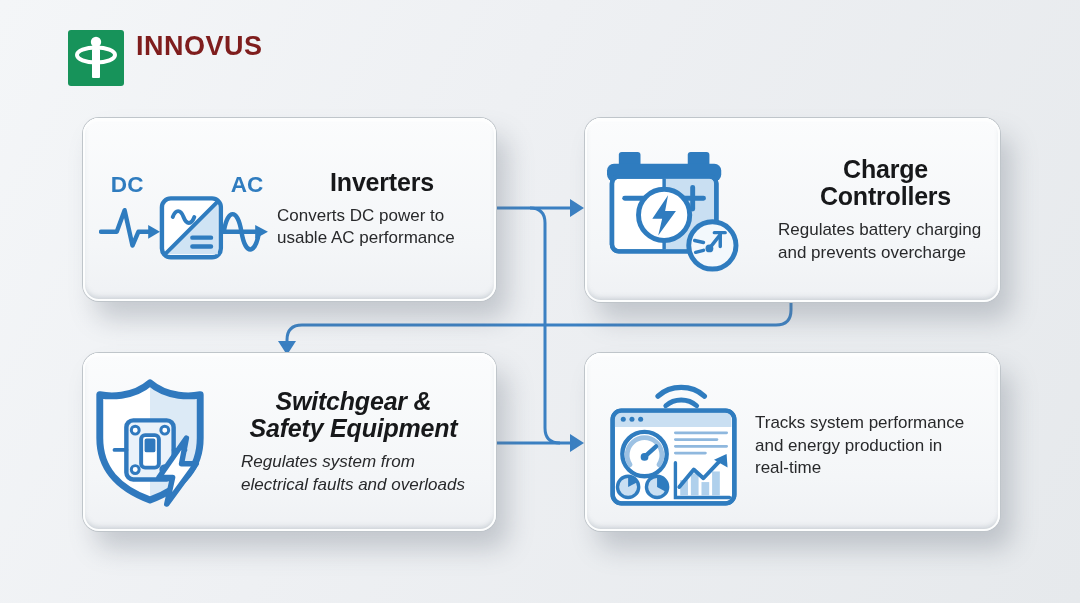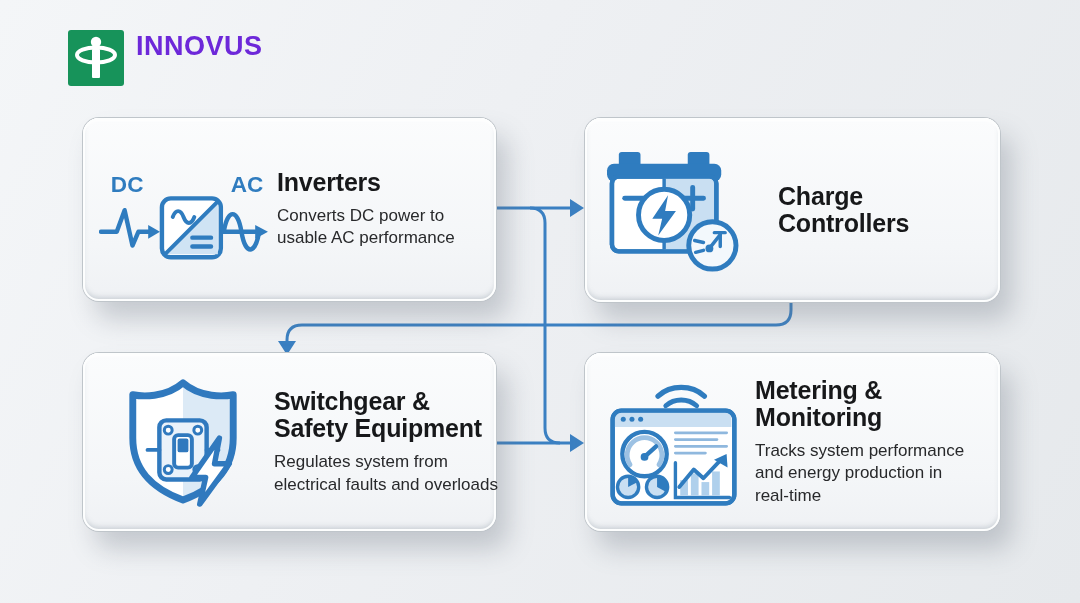--- a/index.html
+++ b/index.html
@@ -7,53 +7,53 @@
   body{
     font-family:"Liberation Sans", sans-serif;
     background:linear-gradient(118deg,#f4f6f8 0%,#eef0f3 40%,#e6e9ec 100%);
     position:relative; overflow:hidden;
   }
   .stage{ position:absolute; inset:0; }
 
   
   .brand{ position:absolute; left:68px; top:30px; display:flex; align-items:flex-start; gap:12px; }
   .logo-mark svg{ display:block; }
-  .brand-text{ color:#6d28d9; font-weight:bold; font-size:27px; line-height:0.98; letter-spacing:0.5px; padding-top:3px; }
+  .brand-text{ color:#7f1d1d; font-weight:bold; font-size:27px; line-height:0.98; letter-spacing:0.5px; padding-top:3px; }
 
   
   .card{
     position:absolute;
     border-radius:16px;
     background:linear-gradient(180deg,#fbfcfd 0%,#f4f6f8 70%,#eff1f4 100%);
     box-shadow:
       0 0 0 1px #bfc5ca,
       inset 0 0 0 2px #fdfefe,
       inset 0 3px 3px rgba(255,255,255,.95),
       inset 0 -4px 5px rgba(160,170,180,.45),
       12px 18px 26px rgba(105,115,128,.32);
     display:flex; align-items:center;
   }
   .card-inverters { left:83px;  top:118px; width:413px; height:183px; padding-left:16px; }
   .card-charge    { left:585px; top:118px; width:415px; height:184px; padding-left:18px;gap:20px; }
-  .card-switchgear{ left:83px;  top:353px; width:413px; height:178px; padding-left:36px; }
+  .card-switchgear{ left:83px;  top:353px; width:413px; height:178px; padding-left:3px;font-style:italic; }
   .card-metering  { left:585px; top:353px; width:415px; height:178px; padding-left:18px; }
 
   .icon-box{ flex:0 0 auto; display:flex; align-items:center; }
   .card-inverters  .icon-box{ width:178px;margin-top:18px; }
   .card-charge     .icon-box{ width:155px; }
   .card-switchgear .icon-box{ width:155px; }
   .card-metering   .icon-box{ width:152px; }
 
   .card-text{ flex:0 0 auto; }
   .card-inverters  .card-text{ width:210px; }
   .card-charge     .card-text{ width:215px; }
   .card-switchgear .card-text{ width:225px; }
   .card-metering   .card-text{ width:220px; }
 
-  .card-title{ font-size:25px; font-weight:bold; color:#17181a; line-height:1.1; letter-spacing:-0.2px; }
+  .card-title{ font-size:25px; font-weight:bold; color:#17181a; line-height:1.1; letter-spacing:-0.2px;text-align:center; }
   .card-desc { font-size:17px; color:#28292b; line-height:1.33; margin-top:8px; }
 
   
   .connectors{ position:absolute; inset:0; pointer-events:none; }
   .connectors path, .connectors line{ stroke:#3b80c2; stroke-width:3; fill:none; }
   .connectors polygon{ fill:#3b80c2; stroke:none; }
 
   
   .ic{ display:block; }
 </style>
@@ -137,20 +137,21 @@
         <polygon points="66,50 50,74 60,74 56,91 74,66 63,66" fill="#2F7CBF"></polygon>
         <circle cx="111" cy="101" r="24" fill="#F3F8FC" stroke="#2F7CBF" stroke-width="5"></circle>
         <circle cx="108" cy="104" r="4" fill="#2F7CBF"></circle>
         <path d="M108 104 L119 90" stroke="#2F7CBF" stroke-width="3.5" stroke-linecap="round"></path>
         <path d="M119 90 V102 M113 88 H124" stroke="#2F7CBF" stroke-width="3.5" stroke-linecap="round"></path>
         <path d="M93 96 l9 2 M94 108 l8 -2" stroke="#2F7CBF" stroke-width="3.5" stroke-linecap="round"></path>
       </svg>
     </div>
     <div class="card-text">
       <h2 class="card-title">Charge Controllers</h2>
+      <p class="card-desc">Regulates battery charging and prevents overcharge</p>
     </div>
   </section>
 
   <section class="card card-switchgear">
     <div class="icon-box">
       <svg class="ic" width="128" height="133" viewBox="0 0 130 135">
         <path d="M65 7 C57 14 47 18 36 19.5 C28.5 20.5 20.5 20.3 14 19 V63 C14 95 33 114 65 126 C97 114 116 95 116 63 V19 C109.5 20.3 101.5 20.5 94 19.5 C83 18 73 14 65 7 Z" fill="#ffffff"></path>
         <path d="M65 7 C73 14 83 18 94 19.5 C101.5 20.5 109.5 20.3 116 19 V63 C116 95 97 114 65 126 Z" fill="#DCEAF6"></path>
         <path d="M65 7 C57 14 47 18 36 19.5 C28.5 20.5 20.5 20.3 14 19 V63 C14 95 33 114 65 126 C97 114 116 95 116 63 V19 C109.5 20.3 101.5 20.5 94 19.5 C83 18 73 14 65 7 Z" fill="none" stroke="#3079BE" stroke-width="7" stroke-linejoin="round"></path>
         <rect x="41" y="45" width="48" height="60" rx="7" fill="#EAF2FA" stroke="#3079BE" stroke-width="4.5"></rect>
@@ -194,18 +195,17 @@
         <path d="M75 94 V130 H131" stroke="#2F7CBF" stroke-width="3.5" fill="none" stroke-linecap="round"></path>
         <rect x="80" y="112" width="8" height="16" fill="#AFD0EC"></rect>
         <rect x="91" y="105" width="8" height="23" fill="#AFD0EC"></rect>
         <rect x="102" y="114" width="8" height="14" fill="#AFD0EC"></rect>
         <rect x="113" y="103" width="8" height="25" fill="#AFD0EC"></rect>
         <path d="M79 119 L94 101 L104 110 L121 92" stroke="#2F7CBF" stroke-width="4" fill="none" stroke-linecap="round" stroke-linejoin="round"></path>
         <polygon points="128,85 129,99 115,91" fill="#2F7CBF"></polygon>
       </svg>
     </div>
     <div class="card-text">
-      <h2 class="card-title">Metering &amp; Monitoring</h2>
       <p class="card-desc">Tracks system performance and energy production in real-time</p>
     </div>
   </section>
 
 </div>
 
 </body></html>

